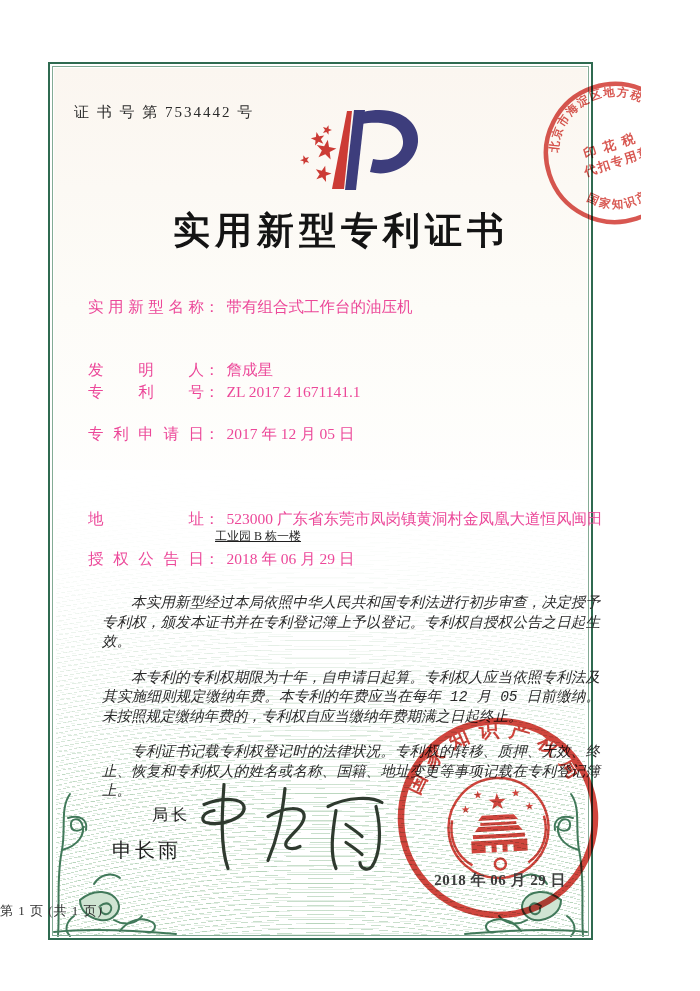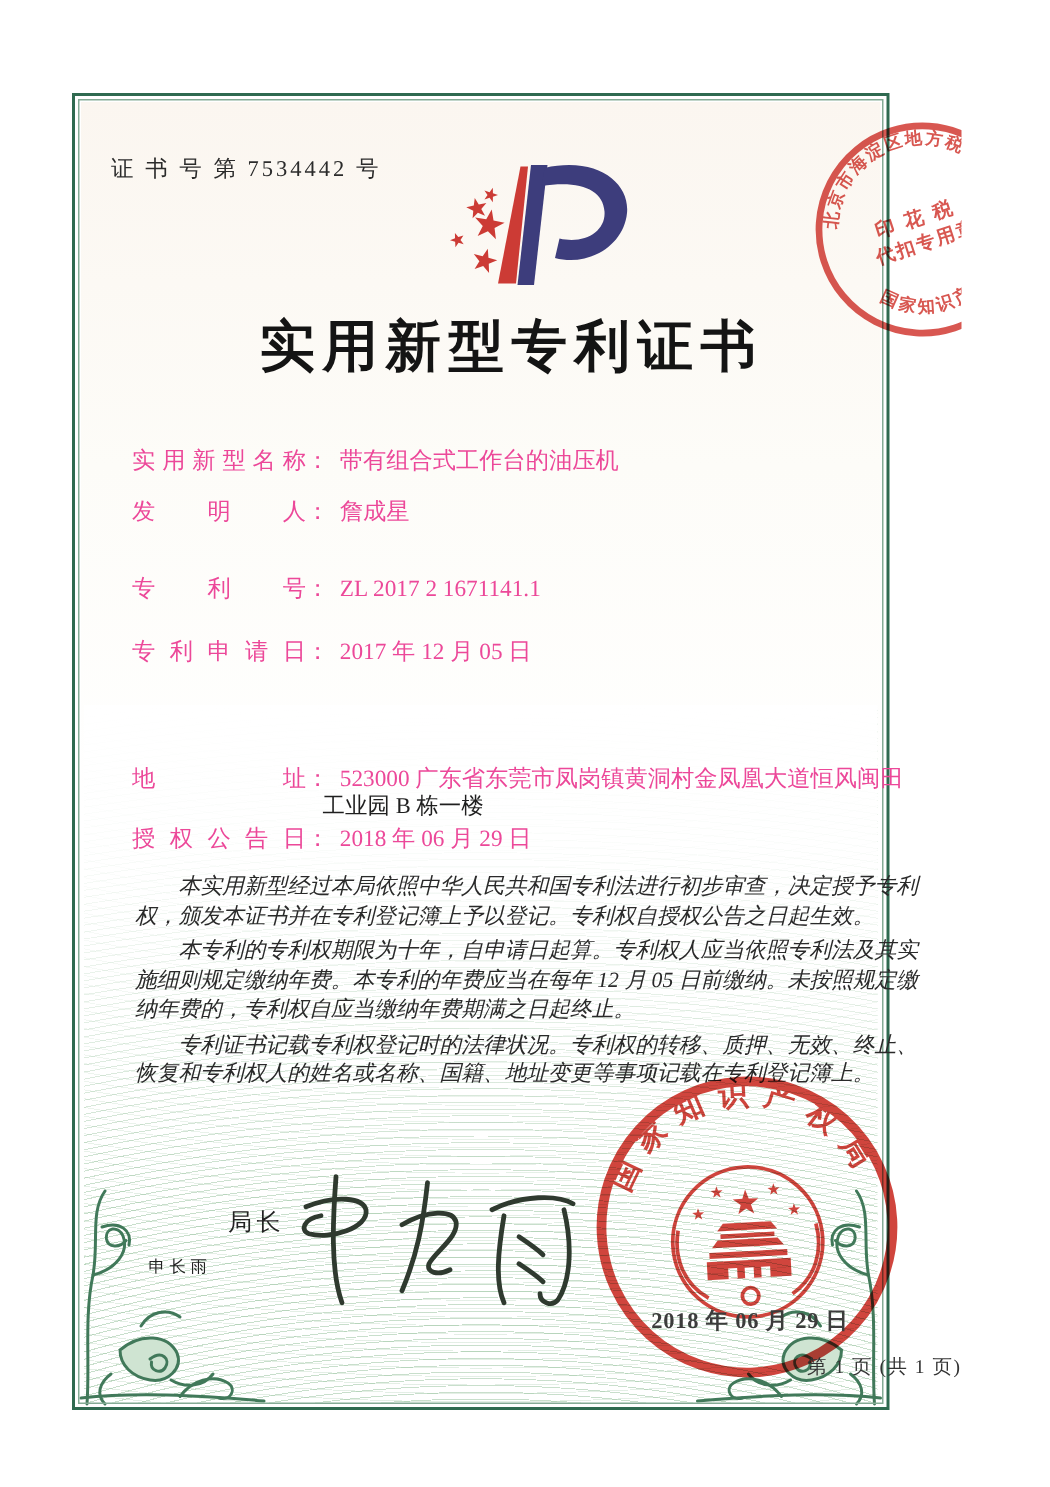--- a/index.html
+++ b/index.html
@@ -19,32 +19,32 @@
   .frame-outer{position:absolute;inset:62px 48px 51px 48px;border:2.5px solid #2f6a50;}
   .frame-inner{position:absolute;inset:2px;border:1px solid #84ab95;}
   .abs{position:absolute;}
   .cert-no{left:74px;top:103px;font-size:15px;letter-spacing:2px;color:#2b2b2b;white-space:nowrap;}
   .title{left:0;right:0;top:206px;text-align:center;font-size:37px;font-weight:600;
          letter-spacing:5px;text-indent:5px;color:#141414;white-space:nowrap;padding-left:36px;}
   .row{left:88px;width:530px;font-size:15.5px;white-space:nowrap;color:#ec4899;}
   .flabel{display:inline-block;width:116px;text-align:justify;text-align-last:justify;vertical-align:top;}
   .fcolon{margin-right:7px;}
   .grant-right{position:absolute;left:280px;top:0;white-space:nowrap;}
-  .addr2{left:215px;width:400px;font-size:15px;}
+  .addr2{left:215px;width:400px;font-size:12px;text-decoration:underline;}
   .body-text{left:86px;top:578px;width:530px;font-size:14.5px;font-style:italic;
          line-height:19.5px;text-align:justify;color:#2a2a2a;}
-  .body-text p{margin:4px;text-indent:2em;}
+  .body-text p{margin:16px;text-indent:2em;font-family:Liberation Mono, monospace;}
   .bureau{left:112px;top:805px;font-size:16px;letter-spacing:3px;color:#222;margin-left:40px;}
-  .bureau-name{left:99px;top:837px;font-size:11px;letter-spacing:3px;color:#222;}
+  .bureau-name{left:112px;top:837px;font-size:20px;letter-spacing:3px;color:#222;}
   .sig{left:190px;top:775px;width:200px;height:98px;}
   .seal{left:392px;top:712px;width:212px;height:212px;mix-blend-mode:multiply;opacity:.93;}
   .seal-date{left:415px;top:871px;width:170px;text-align:center;font-size:15px;font-weight:600;
          letter-spacing:.5px;color:#3c3c3c;white-space:nowrap;}
   .tax-stamp{left:540px;top:78px;width:150px;height:150px;mix-blend-mode:multiply;opacity:.9;}
-  .footer{left:0;right:0;top:902px;text-align:right;font-size:13px;letter-spacing:1px;color:#333;}
+  .footer{left:0;right:0;top:902px;text-align:left;font-size:13px;letter-spacing:1px;color:#333;}
   .logo{left:268px;top:96px;width:170px;height:104px;}
   .orn{width:130px;height:150px;}
   .orn-left{position:absolute;left:50px;top:788px;}
   .orn-right{position:absolute;right:50px;top:788px;transform:scaleX(-1);}
 </style>
 </head>
 <body>
 
 <div class="page">
 
@@ -118,21 +118,21 @@
       <text x="0" y="-4" font-size="13" letter-spacing="7" text-anchor="middle" font-weight="600">印花税</text>
       <text x="0" y="13" font-size="12.5" letter-spacing="1.5" text-anchor="middle" font-weight="600">代扣专用章</text>
     </g>
   </svg>
 
   <div class="abs title">实用新型专利证书</div>
 
   <div class="abs row" style="top:297px">
     <span class="flabel">实用新型名称</span><span class="fcolon">：</span><span>带有组合式工作台的油压机</span>
   </div>
-  <div class="abs row" style="top:331px">
+  <div class="abs row" style="top:360px">
     <span class="flabel">发明人</span><span class="fcolon">：</span><span>詹成星</span>
   </div>
   <div class="abs row" style="top:382px">
     <span class="flabel">专利号</span><span class="fcolon">：</span><span>ZL 2017 2 1671141.1</span>
   </div>
   <div class="abs row" style="top:424px">
     <span class="flabel">专利申请日</span><span class="fcolon">：</span><span>2017 年 12 月 05 日</span>
   </div>
   <div class="abs row" style="top:509px">
     <span class="flabel">地址</span><span class="fcolon">：</span><span>523000 广东省东莞市凤岗镇黄洞村金凤凰大道恒风闽田</span>

